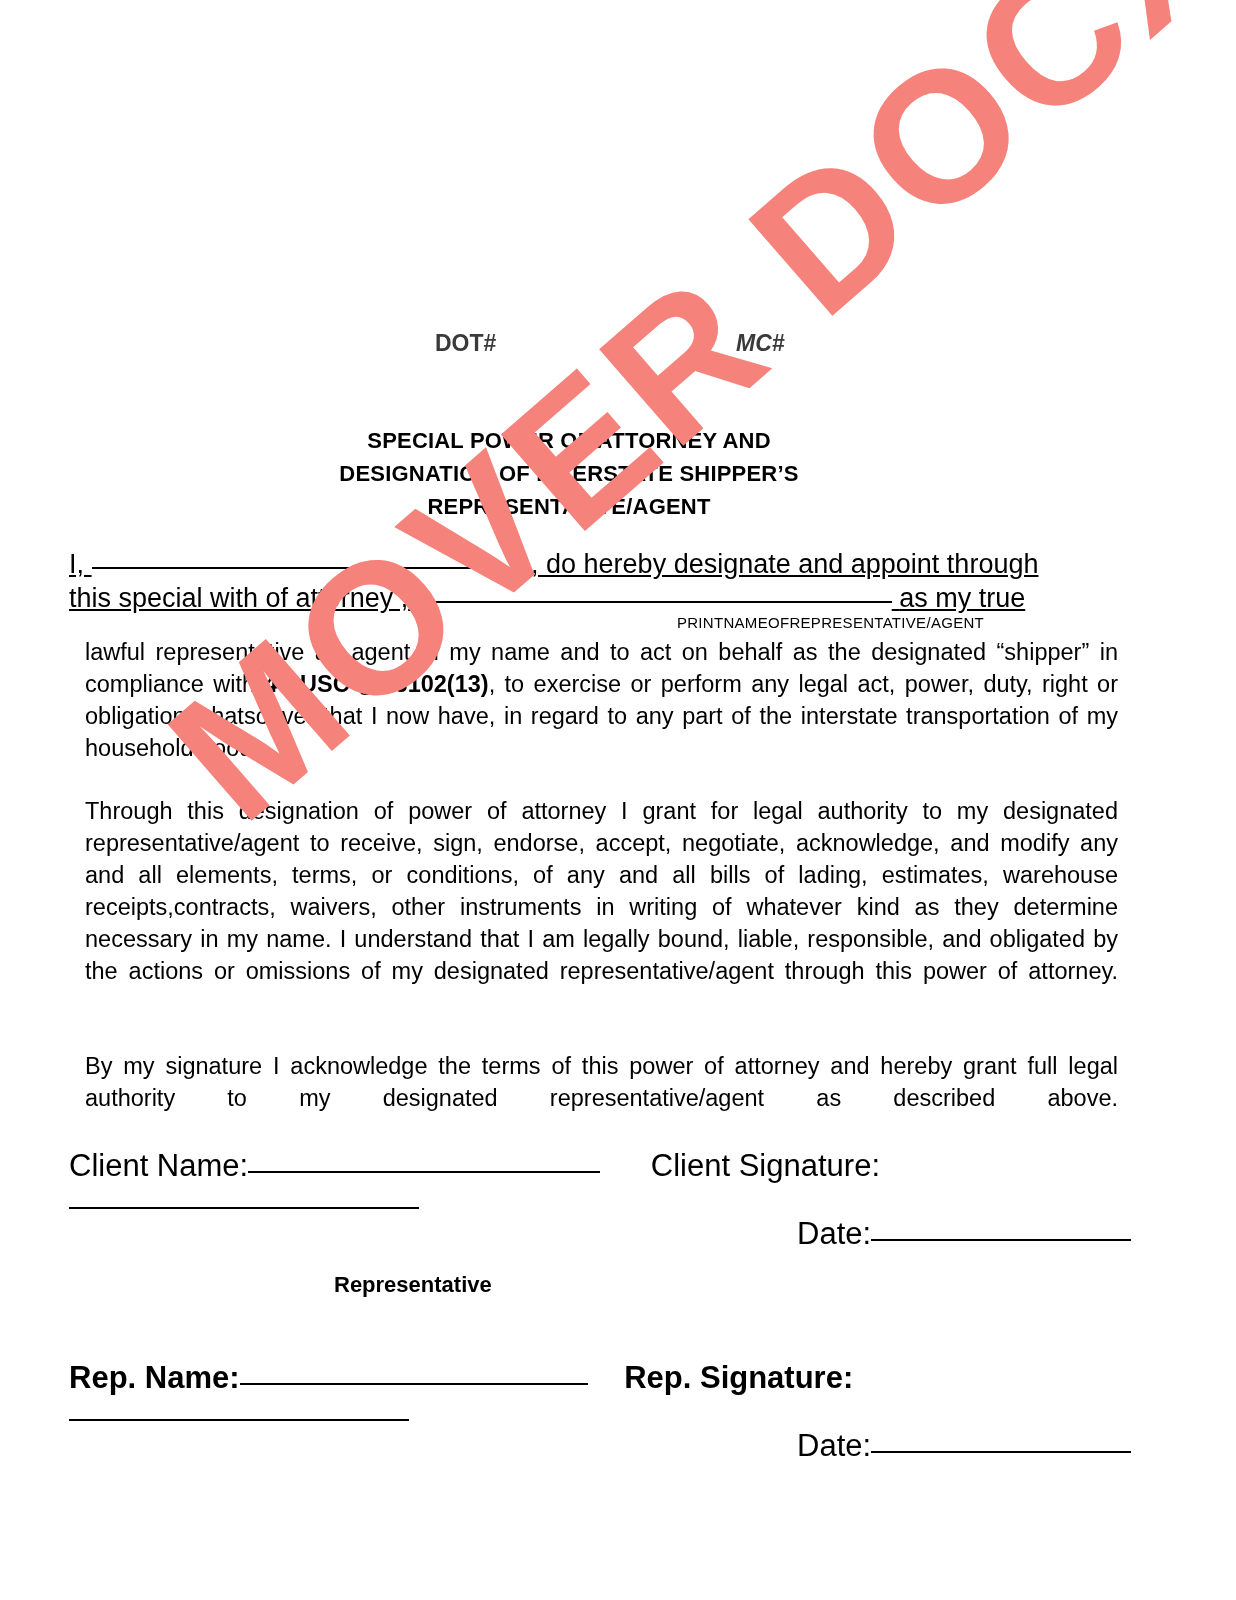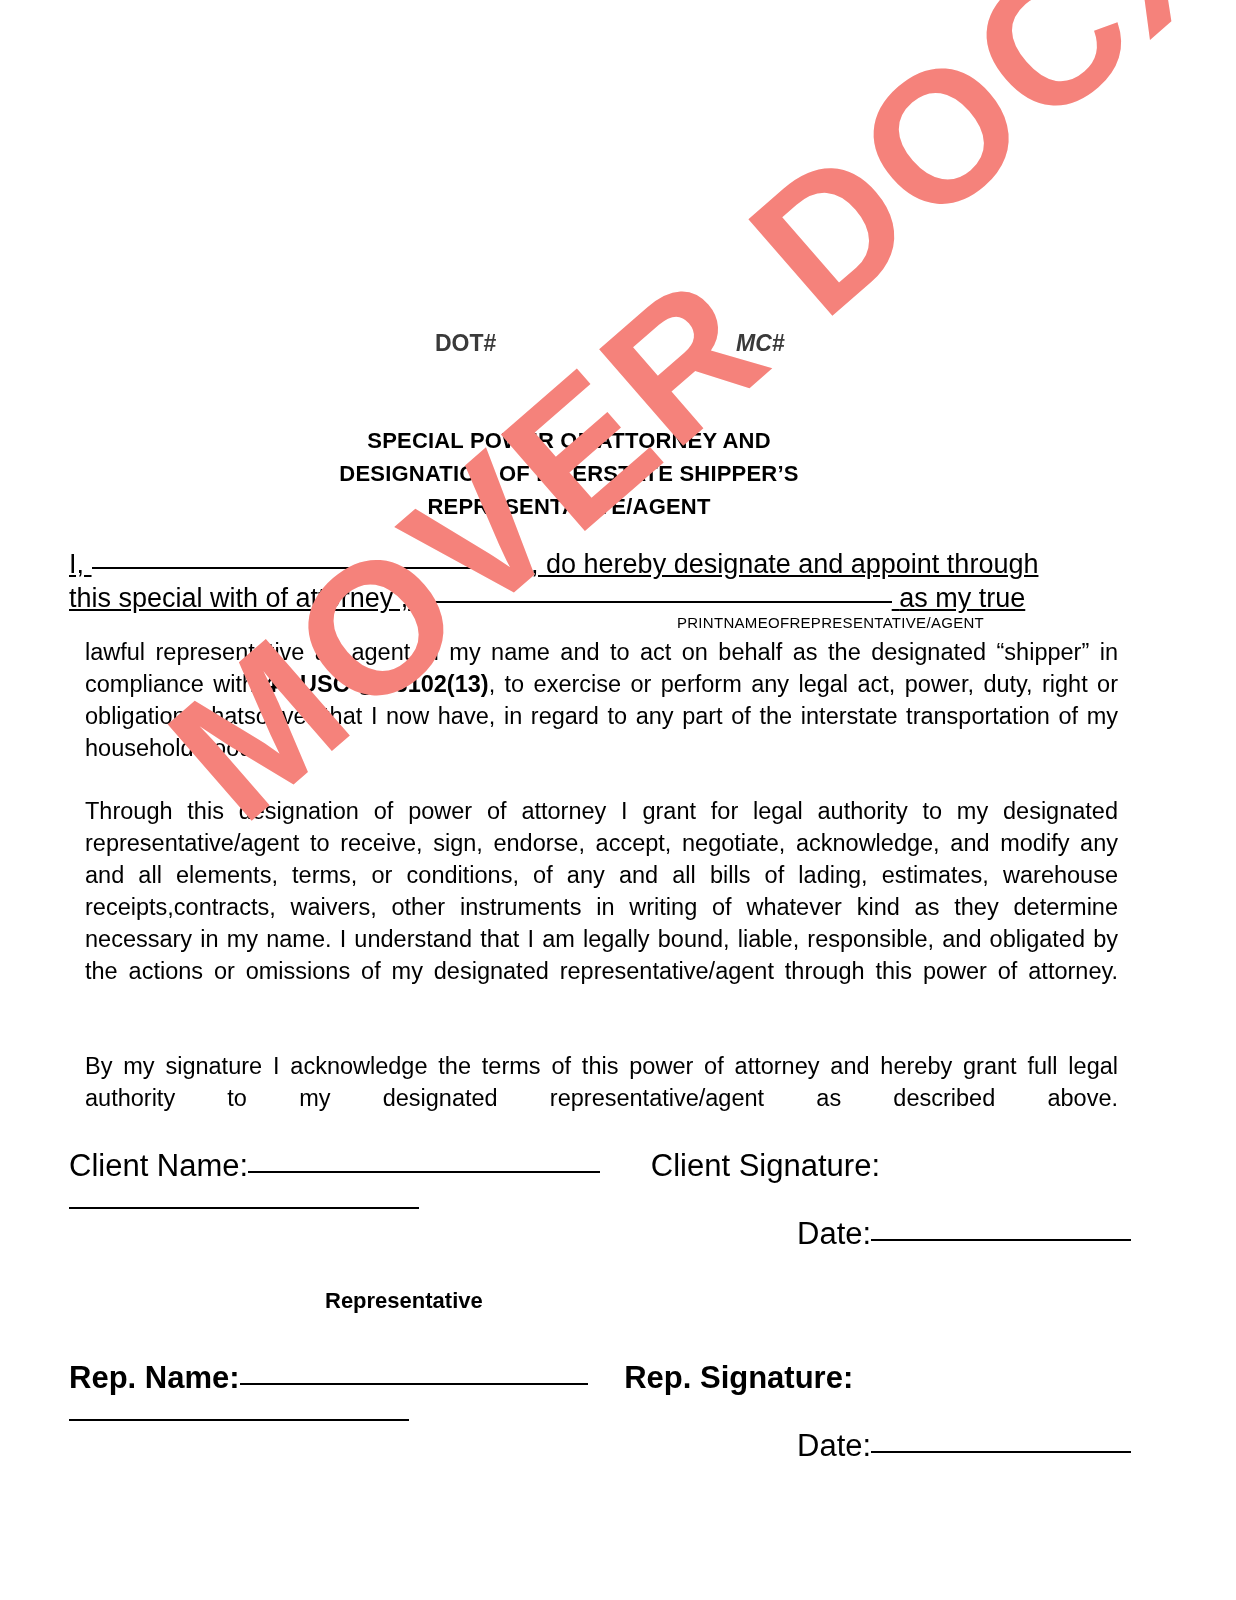--- a/index.html
+++ b/index.html
@@ -139,25 +139,24 @@
   .sig-label {
     white-space: nowrap;
   }
   .sig-line {
     display: inline-block;
     border-bottom: 2.5px solid #000;
     vertical-align: 3px;
   }
   .rep-heading {
     position: absolute;
-    left: 325px;
+    left: 334px;
     top: 1272px;
     font-size: 22px;
     font-weight: bold;
-    margin-top: 16px;
   }
   .bold-row { font-weight: bold; }
 </style>
 </head>
 <body>
 
 <div id="page">
 
   <div id="content">
 

